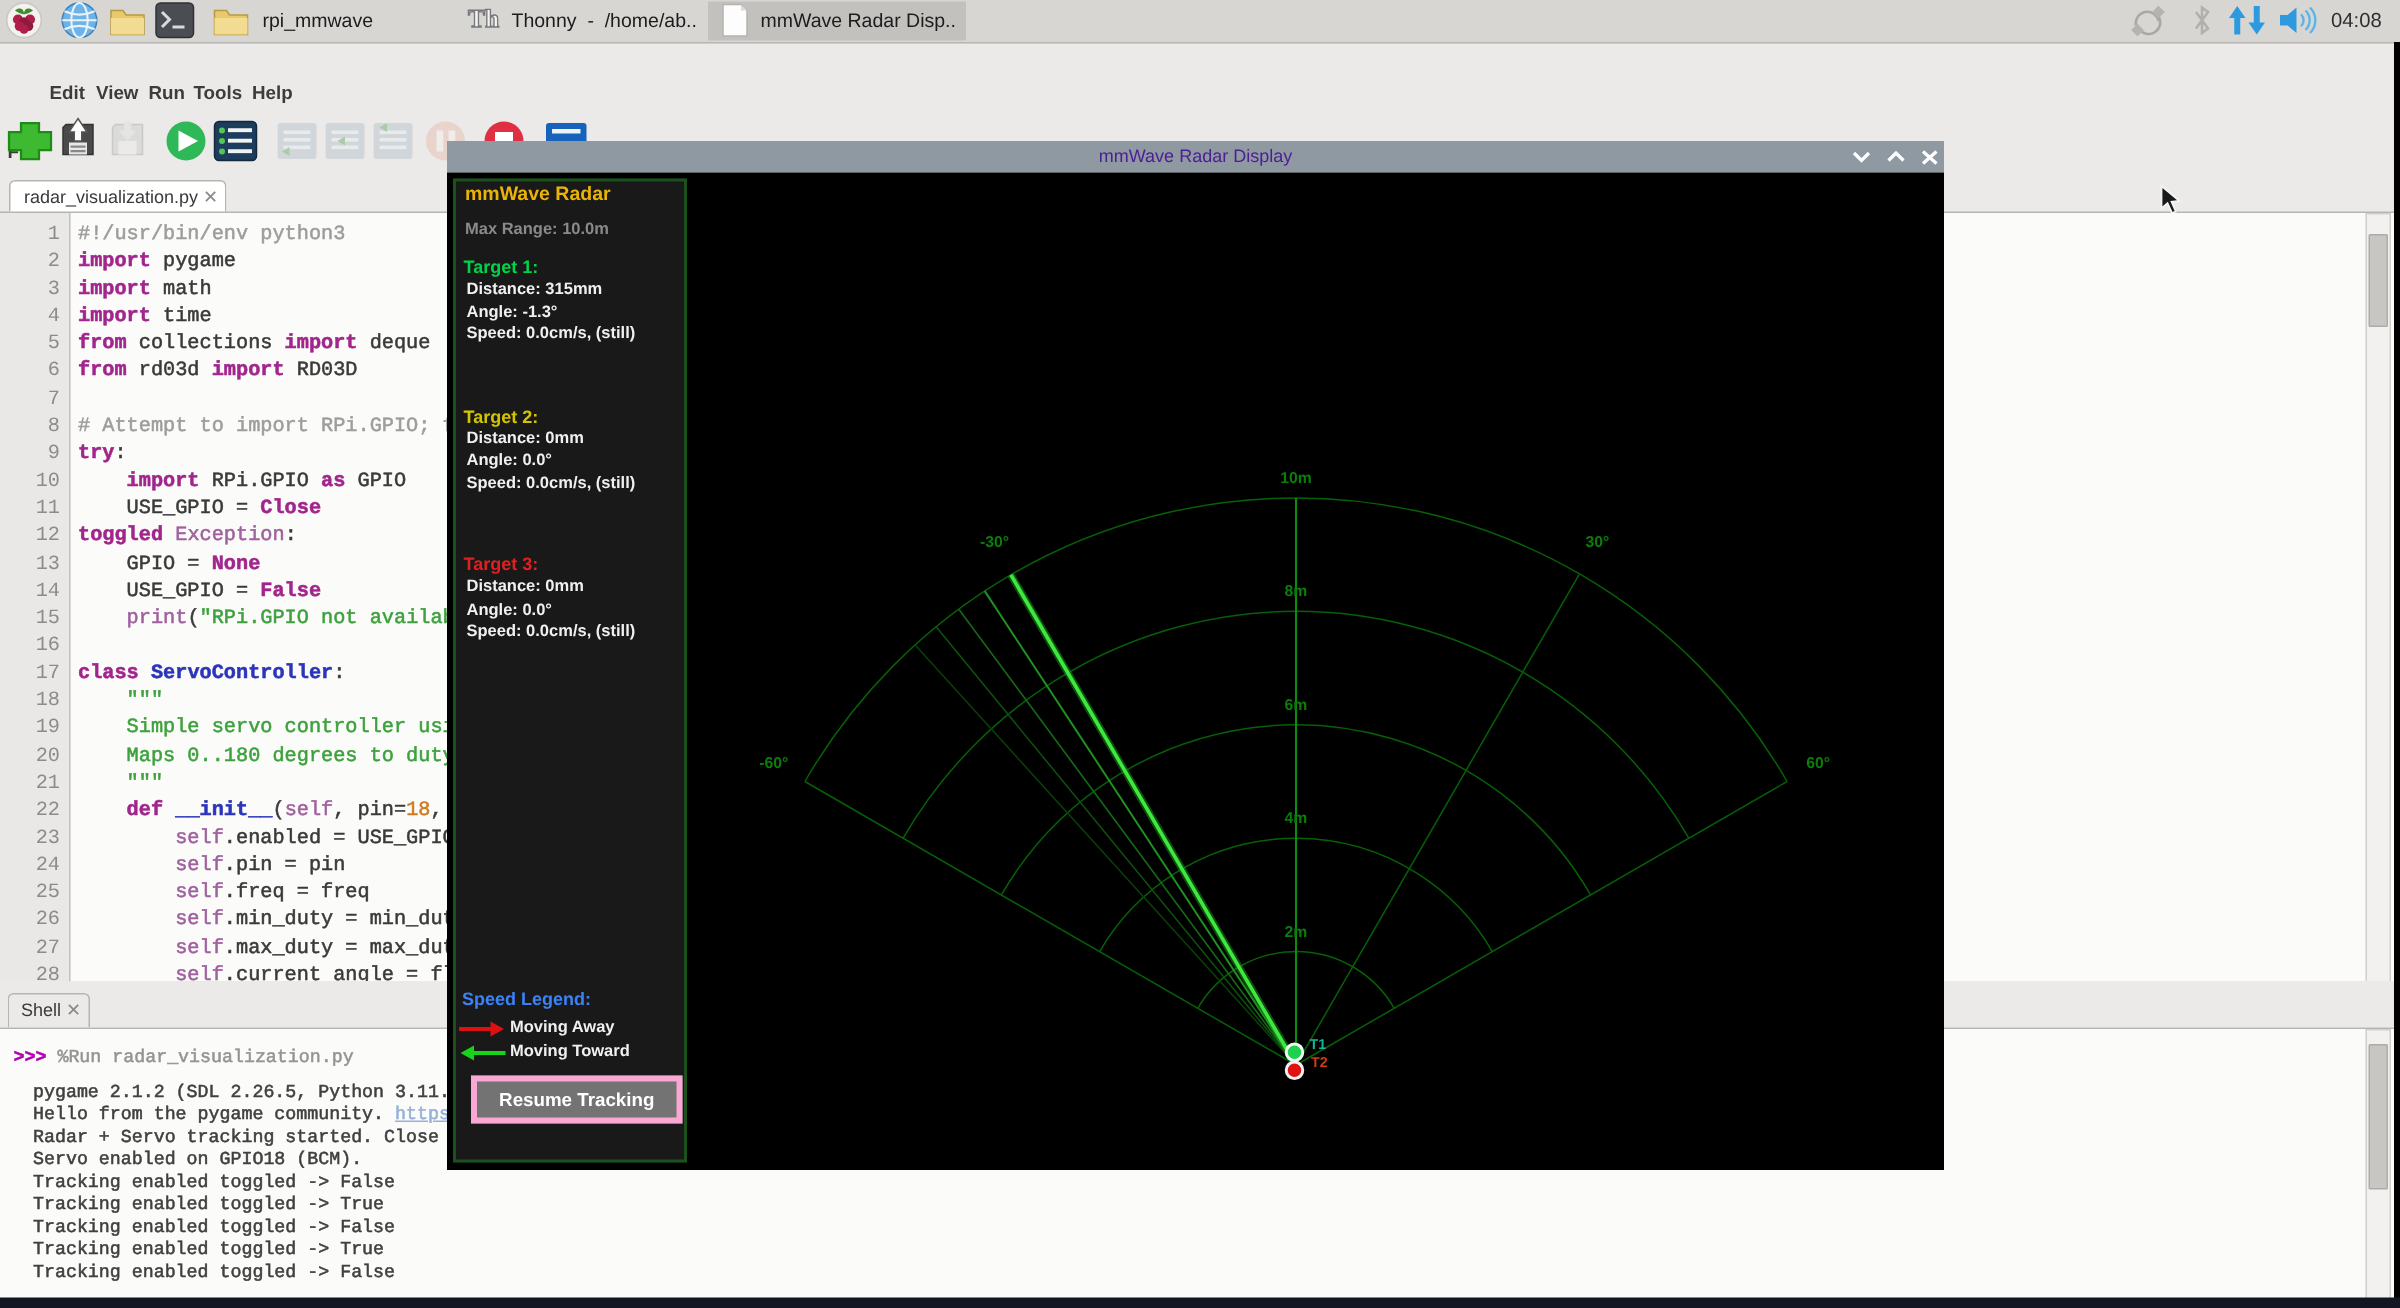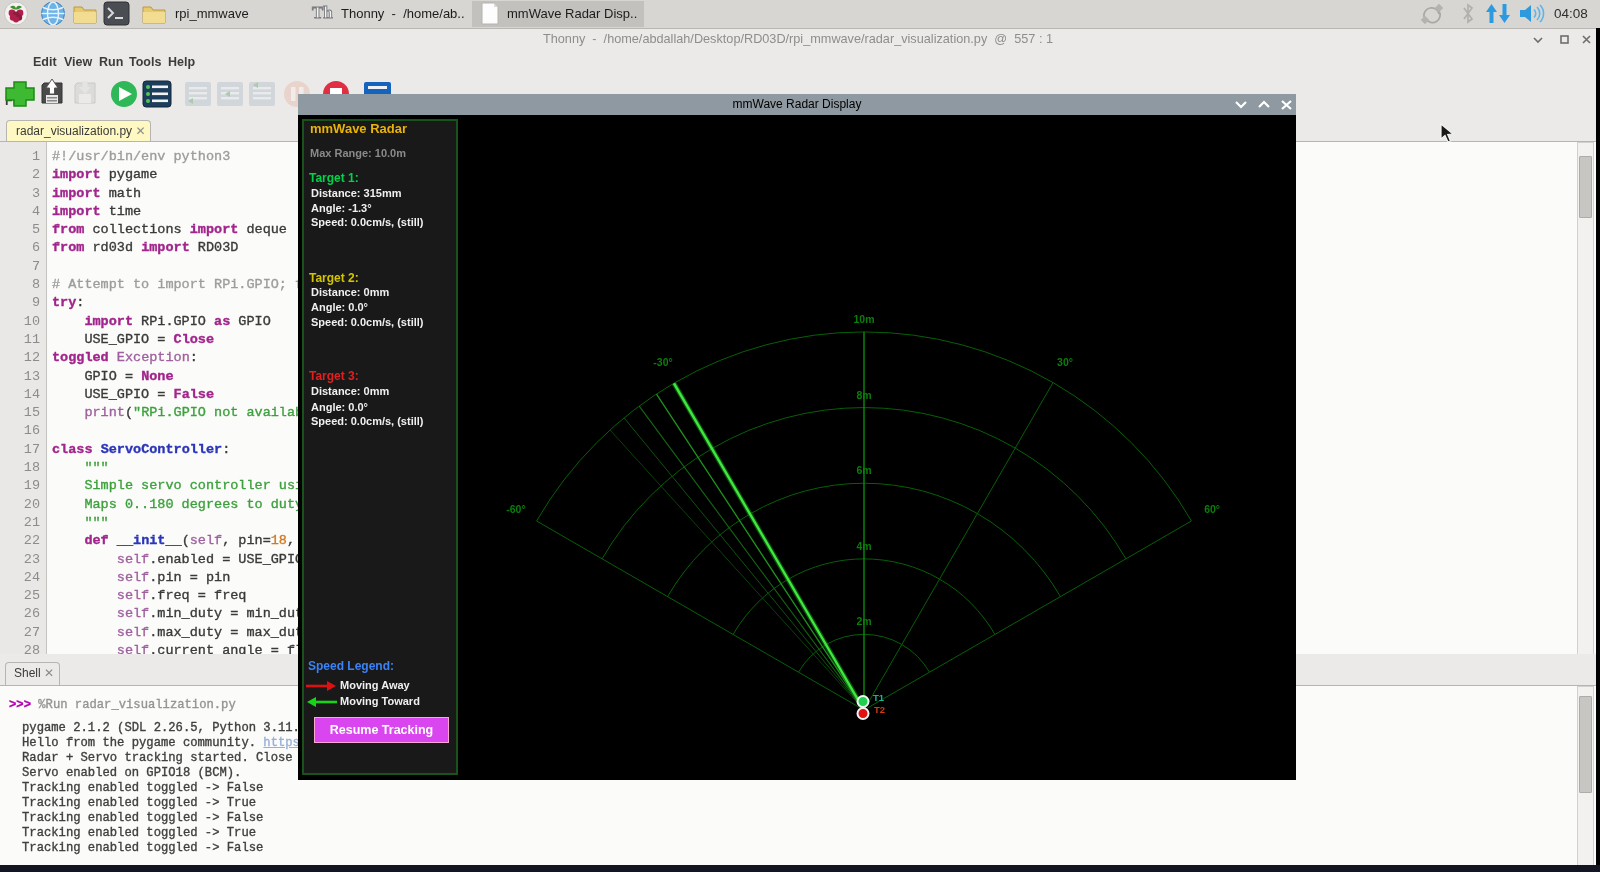--- a/index.html
+++ b/index.html
@@ -10,21 +10,21 @@
   .tbtext{font-size:13px;color:#1c1c1c;}
   #tb-radar{left:472px;top:1px;width:172px;height:26px;background:#c3c1be;}
   
   #thonny{left:0;top:28px;width:1596px;height:838px;background:#ebeae8;z-index:1;}
   #ttitle{left:0;top:0;width:1596px;height:23px;background:#eceae8;}
   #ttitletext{width:100%;text-align:center;top:4px;font-size:12.7px;color:#8d8d8d;}
   #tmenu{left:0;top:23px;width:1596px;height:24px;}
   .menuitem{font-size:12.5px;color:#3c3c3c;font-weight:bold;top:4px;}
   #ttoolbar{left:0;top:47px;width:1596px;height:43px;}
   #tabbar{left:0;top:90px;width:1596px;height:23px;border-bottom:1px solid #c6c4c1;}
-  #tab1{left:6px;top:2px;width:143px;height:21px;background:#fef9c3;border:1px solid #b7b5b2;border-bottom:none;border-radius:4px 4px 0 0;}
+  #tab1{left:6px;top:2px;width:143px;height:21px;background:#ffffff;border:1px solid #b7b5b2;border-bottom:none;border-radius:4px 4px 0 0;}
   #tab1 span{font-size:12px;color:#3a3a3a;}
   
   #editor{left:0;top:113px;width:1596px;height:513px;background:#fbfbfa;border-top:1px solid #b7b5b2;}
   #gutter{left:0;top:0;width:46px;height:513px;background:#e9e8e6;border-right:1px solid #c5c3c0;}
   #gutternums{left:0;top:6px;width:40px;text-align:right;font-family:"Liberation Mono",monospace;font-size:13.5px;line-height:18.3px;color:#8c8c8c;white-space:pre;}
   #code{left:52px;top:6px;font-family:"Liberation Mono",monospace;font-size:13.5px;line-height:18.3px;color:#3a3a3a;white-space:pre;-webkit-text-stroke:0.35px currentColor;}
   .kw{color:#a1258c;font-weight:bold;}
   .bi{color:#a0609f;}
   .df{color:#2b35b9;font-weight:bold;}
   .st{color:#3da13d;}
@@ -34,39 +34,31 @@
   .sbar{background:#f2f1ef;border:1px solid #d2d0cd;}
   .sthumb{background:#c8c6c3;border:1px solid #aeaca9;border-radius:1px;}
   
   #sash{left:0;top:626px;width:1596px;height:8px;background:#ebeae8;}
   #shelltab{left:5px;top:634px;width:53px;height:22px;background:#eceae8;border:1px solid #b7b5b2;border-bottom:none;border-radius:4px 4px 0 0;}
   #shell{left:0;top:657px;width:1596px;height:181px;background:#fbfbfa;border-top:1px solid #b7b5b2;}
   .shline{font-family:"Liberation Mono",monospace;font-size:12.2px;line-height:15.05px;color:#404040;white-space:pre;-webkit-text-stroke:0.35px currentColor;}
   
   #radar{left:298px;top:94px;width:998px;height:686px;z-index:10;}
   #rtitle{left:0;top:0;width:998px;height:21px;background:#8f99a1;}
-  #rtitletext{width:100%;text-align:center;top:3px;font-size:12px;color:#000000;}
+  #rtitletext{width:100%;text-align:center;top:3px;font-size:12px;color:#4c1d95;}
   #rclient{left:0;top:21px;width:998px;height:665px;background:#000;}
   #rpanel{left:4px;top:4px;width:152px;height:652px;background:#191919;border:2px solid #1b521b;}
   .pw{color:#f0f0f0;font-weight:bold;font-size:11px;}
   
   #bstrip{left:0;top:865px;width:1600px;height:7px;background:#131620;z-index:50;}
   #rstrip{left:1596px;top:28px;width:4px;height:844px;background:#000;z-index:45;}
 </style>
 </head>
 <body>
 <div class="abs" id="thonny">
-  <div class="abs" id="ttitle">
-    <div class="abs" id="ttitletext">Thonny&nbsp; -&nbsp; /home/abdallah/Desktop/RD03D/rpi_mmwave/radar_visualization.py&nbsp; @&nbsp; 557 : 1</div>
-    <svg class="abs" style="left:1532px;top:6px;" width="62" height="12">
-      <path d="M2 4 L6 8 L10 4" fill="none" stroke="#6e6e6e" stroke-width="1.6"></path>
-      <rect x="29" y="2" width="7" height="7" fill="none" stroke="#6e6e6e" stroke-width="1.6"></rect>
-      <path d="M51 2 L58 9 M58 2 L51 9" fill="none" stroke="#6e6e6e" stroke-width="1.6"></path>
-    </svg>
-  </div>
   <div class="abs" id="tmenu">
     <span class="abs menuitem" style="left:5px;margin-top:39px;">File</span>
     <span class="abs menuitem" style="left:33px;">Edit</span>
     <span class="abs menuitem" style="left:64px;">View</span>
     <span class="abs menuitem" style="left:99px;">Run</span>
     <span class="abs menuitem" style="left:129px;">Tools</span>
     <span class="abs menuitem" style="left:168px;">Help</span>
   </div>
   <div class="abs" id="ttoolbar">
     <svg class="abs" style="left:0;top:0;" width="400" height="43">
@@ -284,21 +276,21 @@
       <svg class="abs" style="left:1px;top:558px;" width="34" height="14">
           <line x1="1" y1="7" x2="24" y2="7" stroke="#dd1111" stroke-width="2.6"></line>
           <path d="M22 2 L31 7 L22 12 Z" fill="#dd1111"></path>
         </svg>
       <div class="abs pw" style="left:36px;top:558px;">Moving Away</div>
       <svg class="abs" style="left:1px;top:574px;" width="34" height="14">
           <line x1="9" y1="7" x2="32" y2="7" stroke="#18d418" stroke-width="2.6"></line>
           <path d="M11 2 L2 7 L11 12 Z" fill="#18d418"></path>
         </svg>
       <div class="abs pw" style="left:36px;top:574px;">Moving Toward</div>
-      <div class="abs" style="left:10px;top:596px;width:133px;height:24px;background:#d946ef;border:1px solid #f9a8d4;">
+      <div class="abs" style="left:10px;top:596px;width:133px;height:24px;background:#737373;border:4px solid #f9a8d4;">
         <div class="abs" style="width:100%;text-align:center;top:5px;font-size:12.5px;font-weight:bold;color:#fff;">Resume Tracking</div>
       </div>
     </div>
   </div>
 </div>
 
 <div class="abs" id="taskbar">
   <div class="abs" id="tb-radar"></div>
   <svg class="abs" style="left:0;top:0;" width="700" height="28">
 

